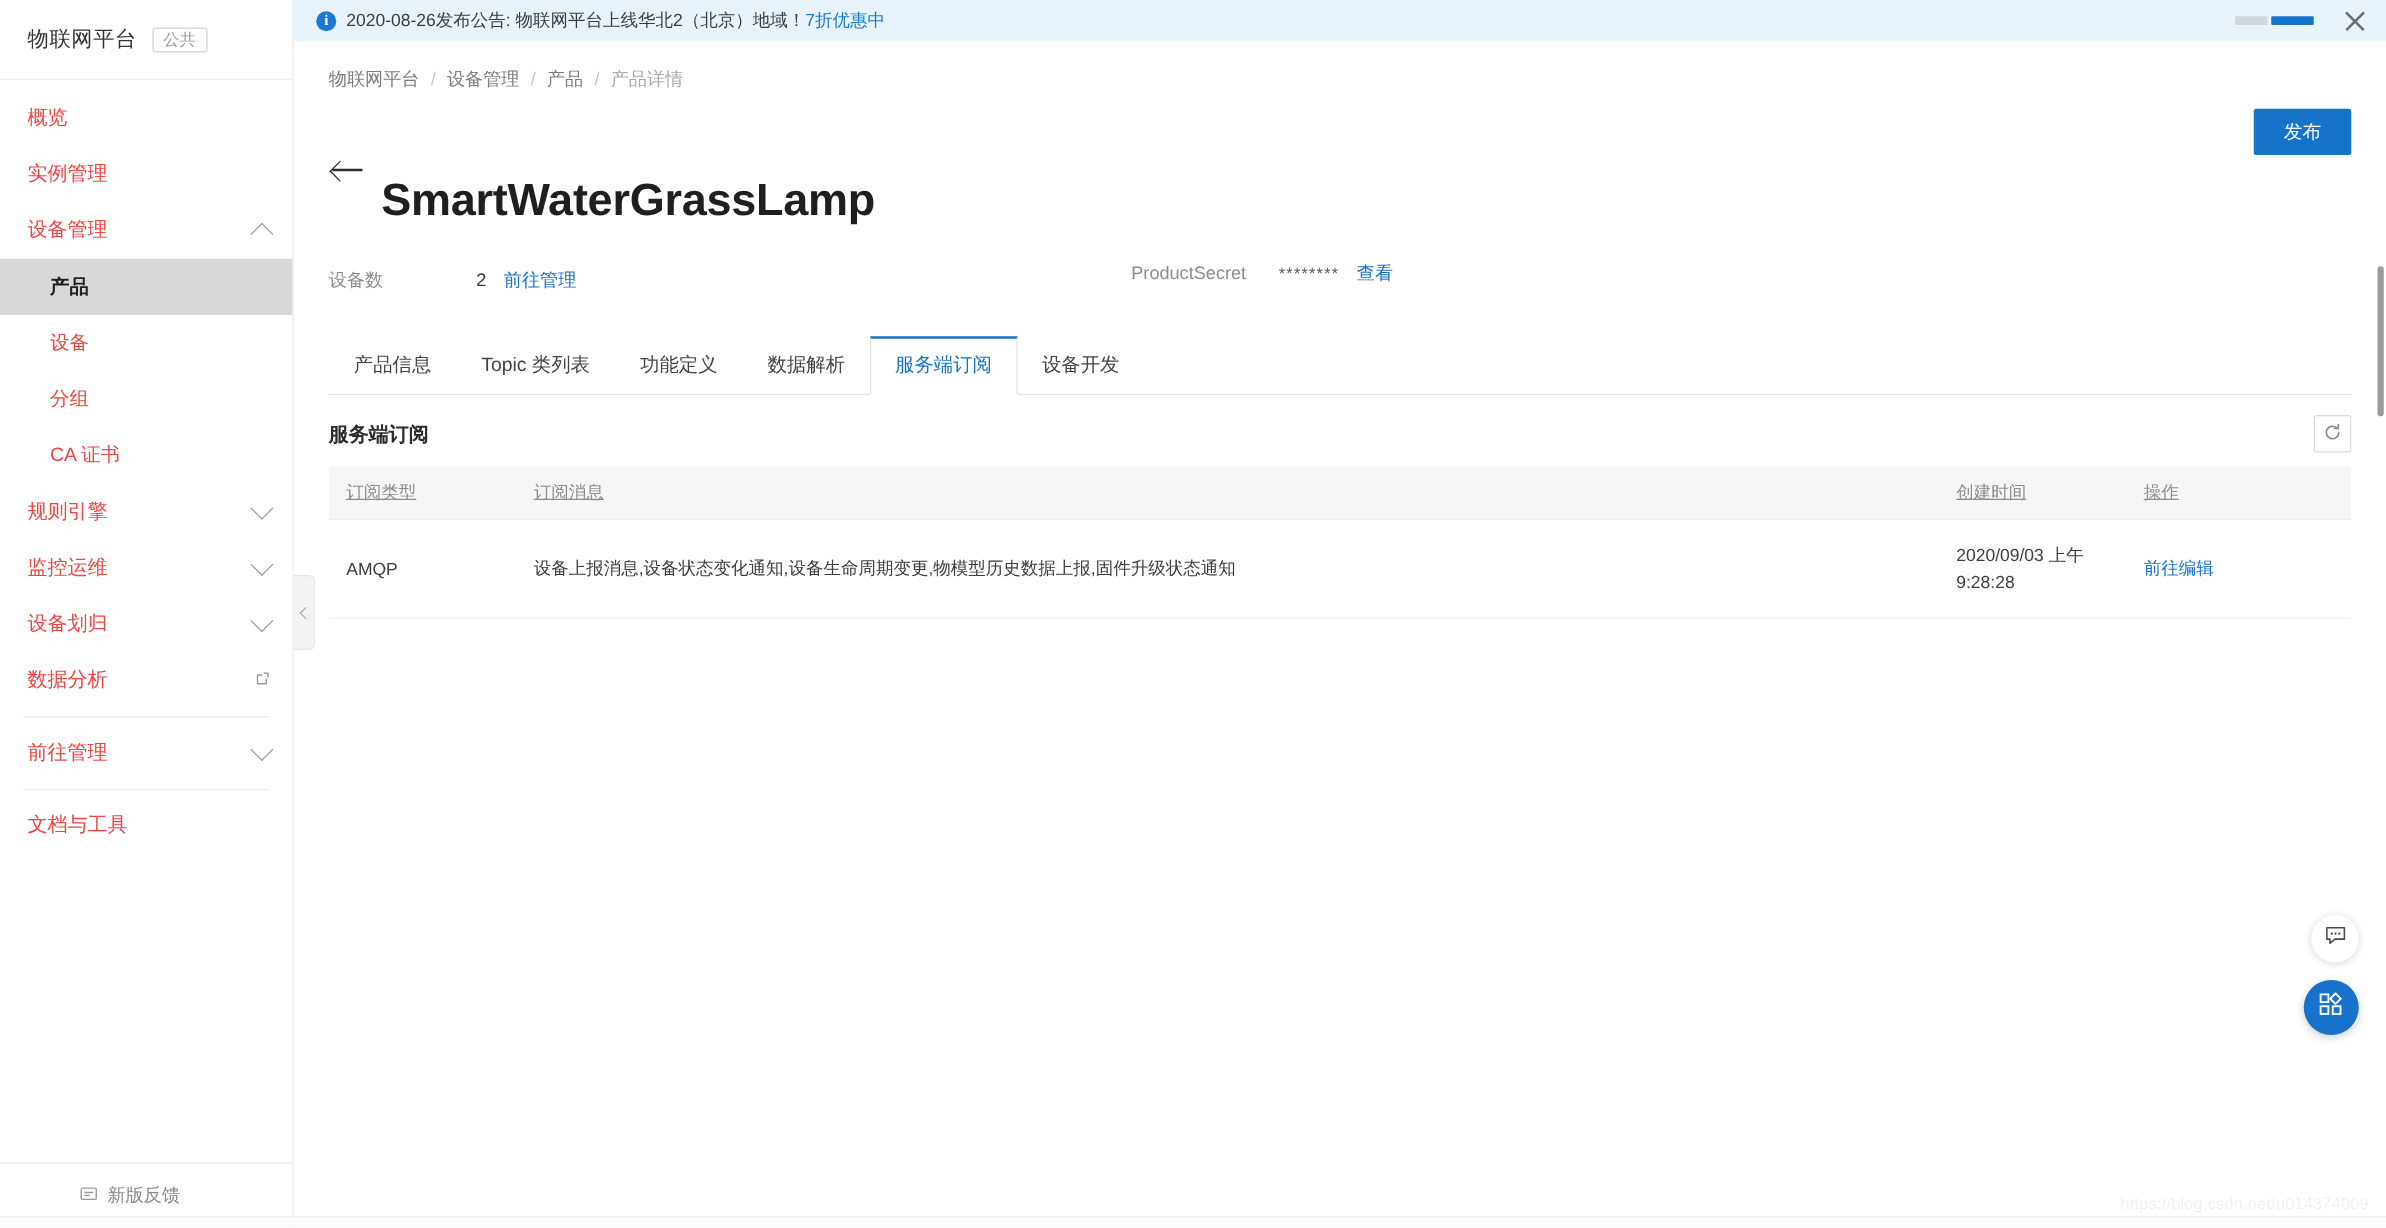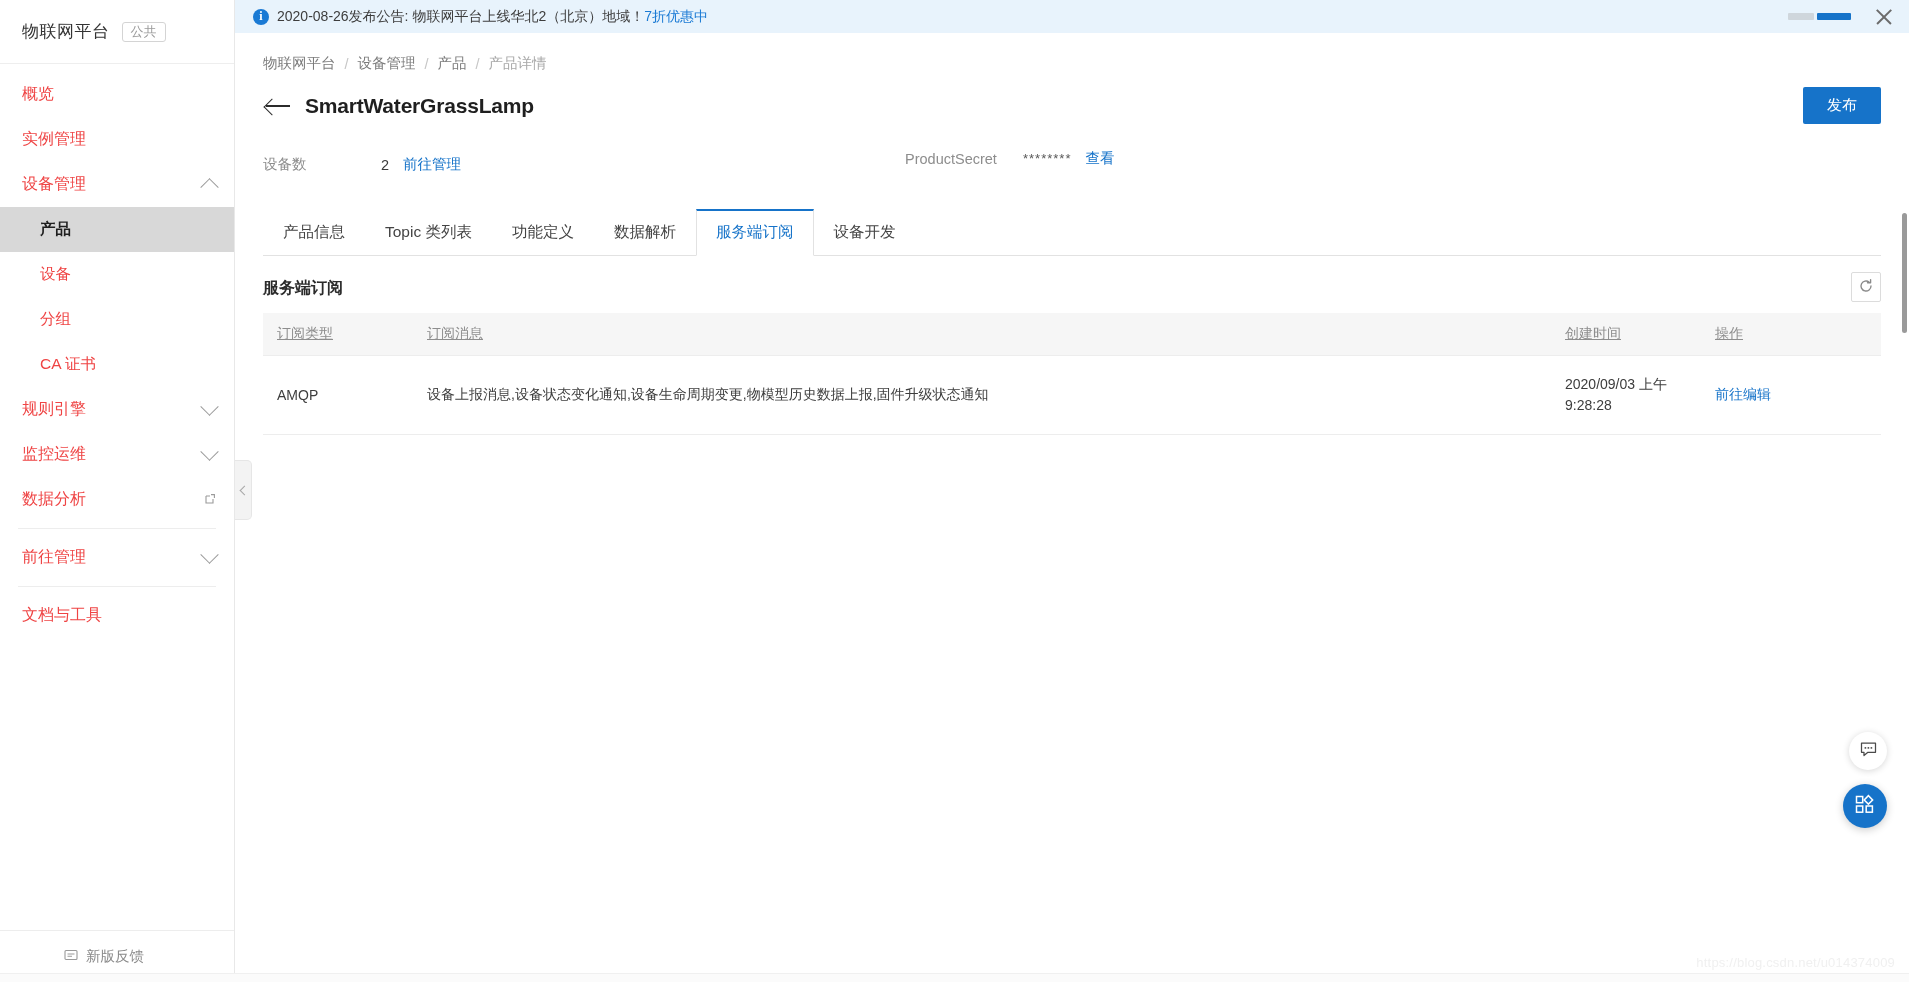--- a/index.html
+++ b/index.html
@@ -116,22 +116,23 @@
     content: ""; position: absolute; left: 3px; top: 14px;
     width: 24px; height: 1.8px; background: #2b2b2b;
   }
   .back-arrow::after {
     content: ""; position: absolute; left: 3px; top: 10px;
     width: 11px; height: 11px;
     border-left: 1.8px solid #2b2b2b; border-bottom: 1.8px solid #2b2b2b;
     transform: rotate(45deg);
   }
   .page-title {
-    font-size: 21px; font-weight: bold; color: #1f1f1f;
+    font-size: 36px; font-weight: bold; color: #1f1f1f;
     letter-spacing: -.2px;
+    margin-top: 48px;
   }
   .publish-btn {
     position: absolute; right: 28px; top: 14px;
     background: #1673c9; color: #fff;
     font-size: 15px; padding: 9px 24px; border: none;
     border-radius: 2px; cursor: pointer;
     font-family: inherit;
   }
 
   .meta {
@@ -282,20 +283,24 @@
       </div>
       <div class="sb-item sub">
         <span class="lbl">CA 证书</span>
       </div>
       <div class="sb-item">
         <span class="lbl">规则引擎</span>
         <span class="chev"></span>
       </div>
       <div class="sb-item">
         <span class="lbl">监控运维</span>
+        <span class="chev"></span>
+      </div>
+      <div class="sb-item">
+        <span class="lbl">设备划归</span>
         <span class="chev"></span>
       </div>
       <div class="sb-item">
         <span class="lbl">数据分析</span>
         <span class="ext-icon">
           <svg width="12" height="12" viewBox="0 0 12 12">
             <path d="M2 3h4M2 3v7h7V6" fill="none" stroke="#9a9a9a" stroke-width="1.1"></path>
             <path d="M7 1.6h3.4V5" fill="none" stroke="#9a9a9a" stroke-width="1.1"></path>
           </svg>
         </span>

